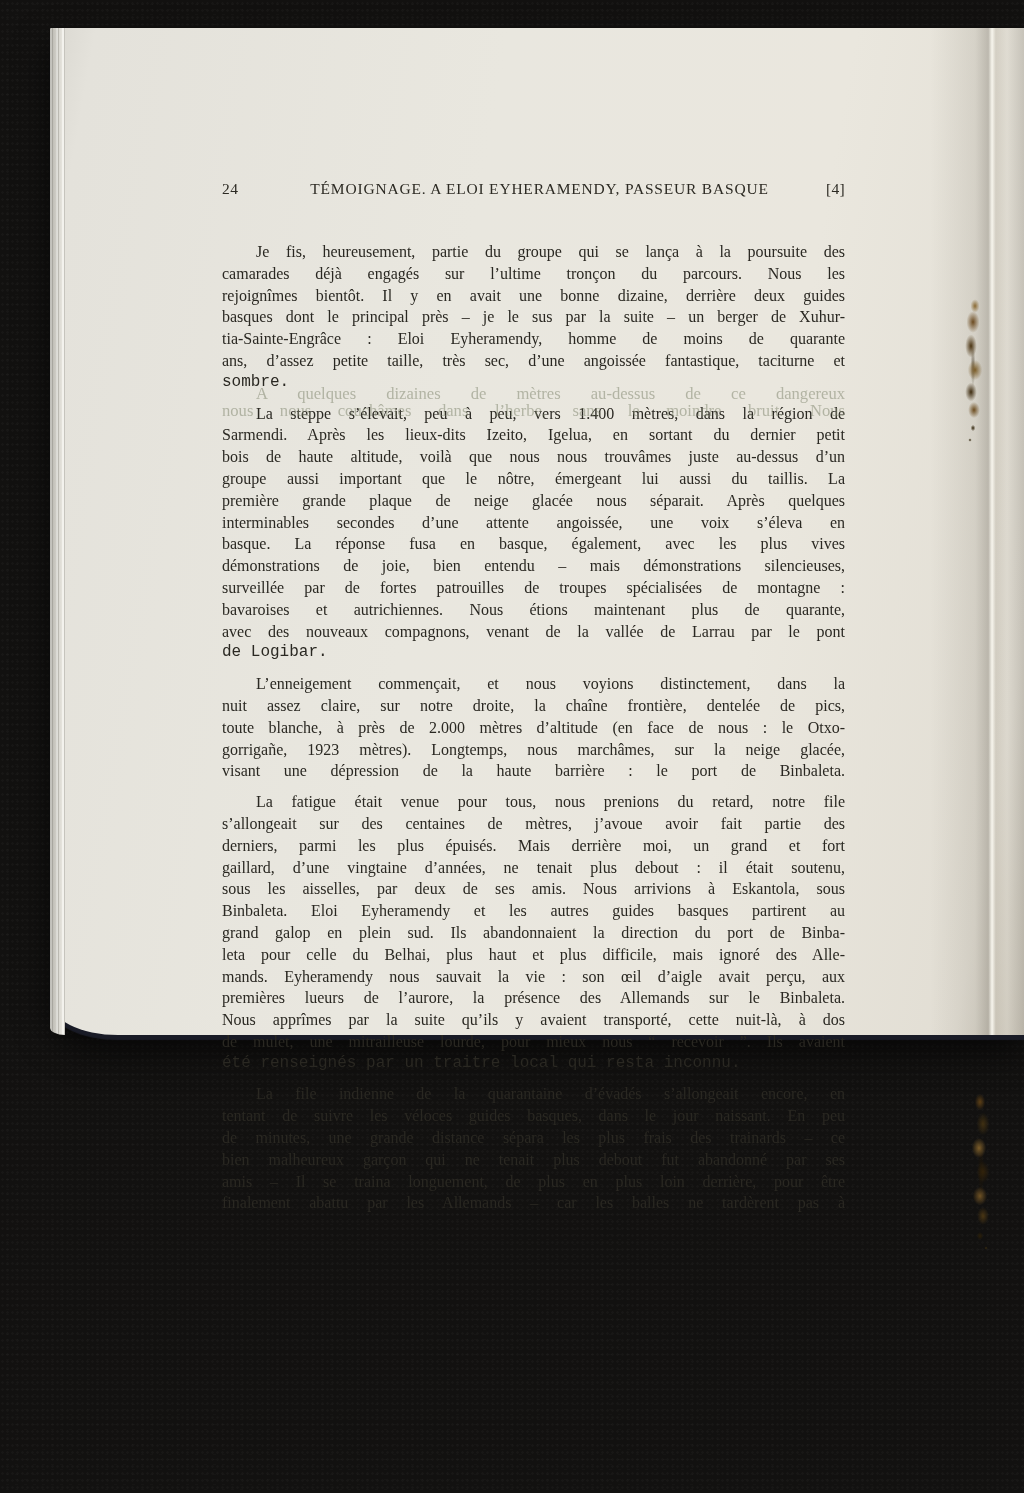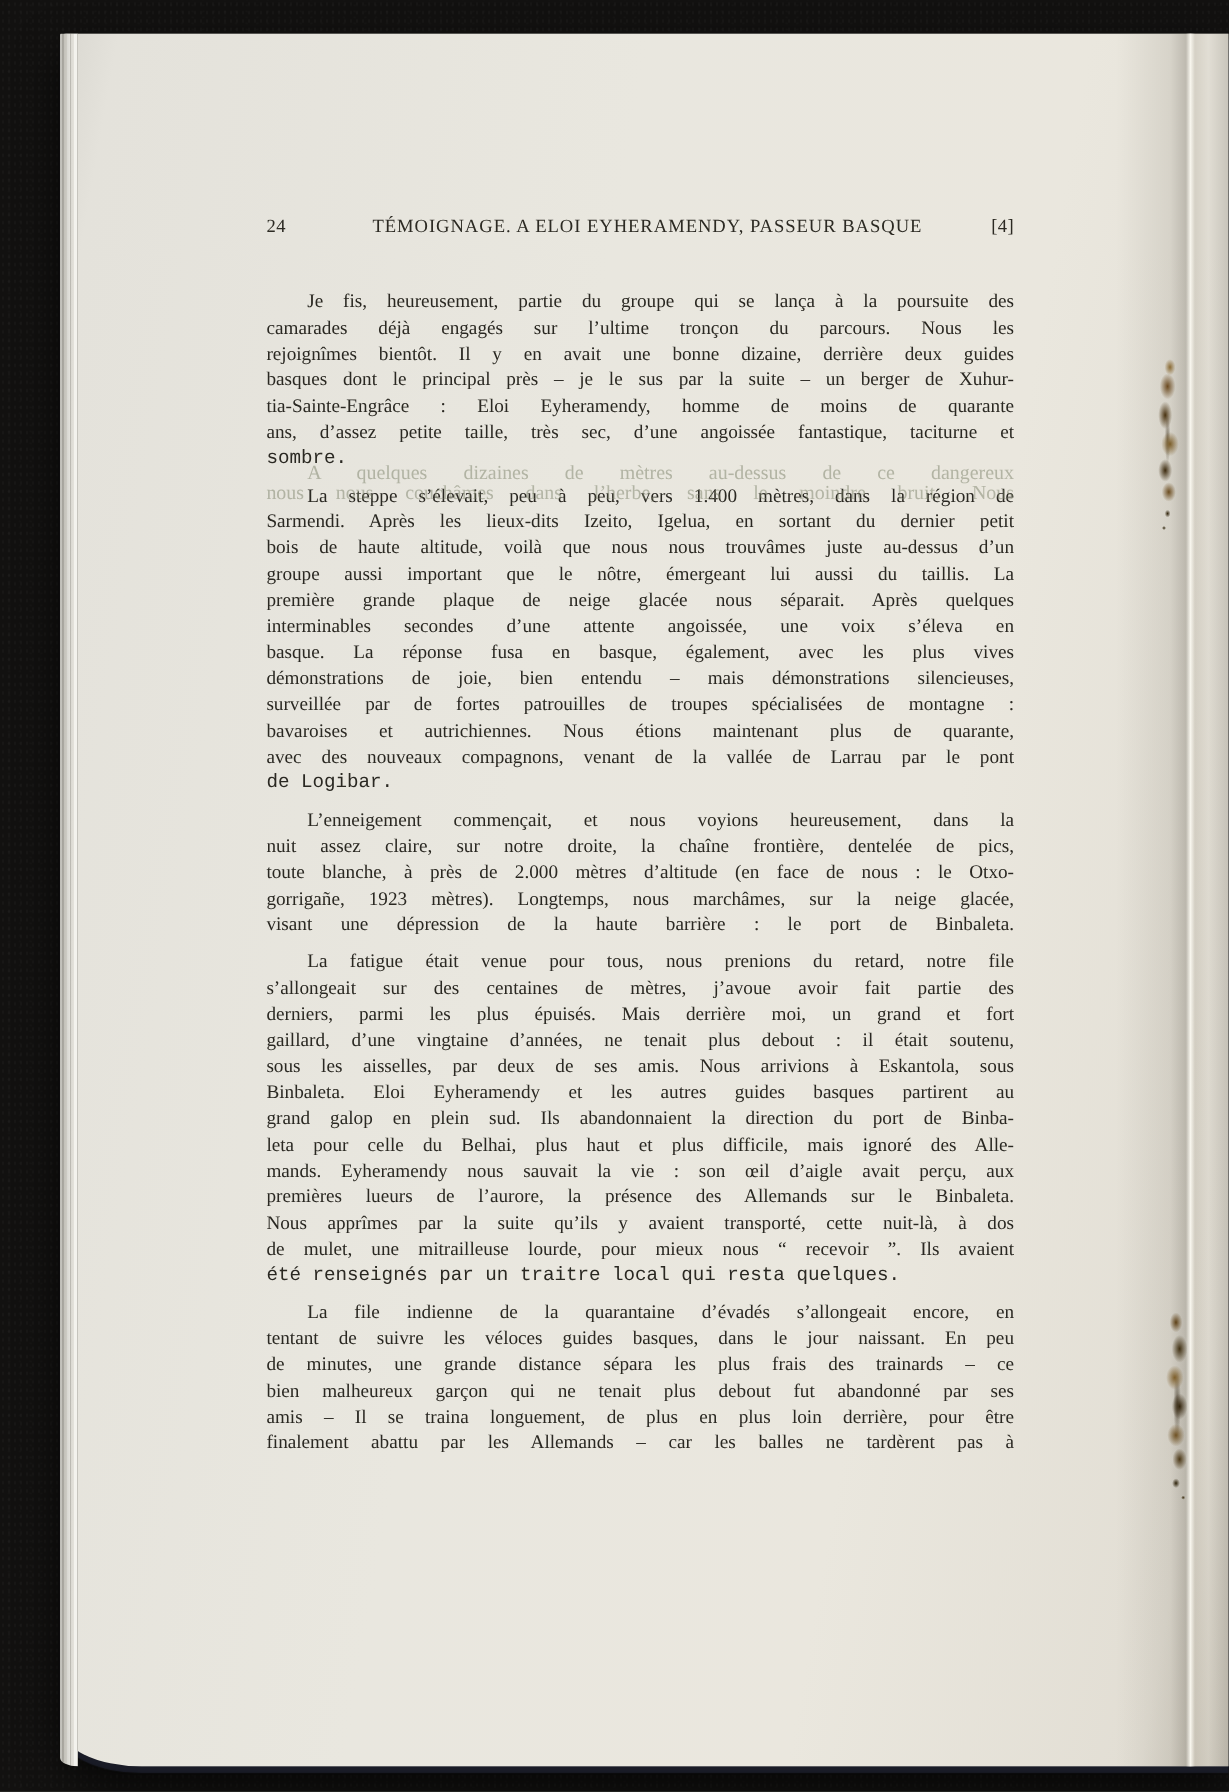--- a/index.html
+++ b/index.html
@@ -11,21 +11,21 @@
   .scan::before{ 
     content:'';position:absolute;inset:0;
     background-image:
       radial-gradient(rgba(255,255,255,.055) 1px, transparent 1.3px),
       radial-gradient(rgba(255,255,255,.035) 1px, transparent 1.4px);
     background-size:5px 7px,9px 5px;
     background-position:0 0,3px 2px;
     opacity:.5;
   }
   .page{
-    position:absolute;left:50px;top:28px;width:974px;height:1444px;
+    position:absolute;left:50px;top:28px;width:974px;height:1007px;
     background:
       linear-gradient(100deg,#d9d7d0 0%,#e4e2db 4%,#e9e7df 40%,#eae7de 70%,#e2ded4 94%,#d3cec2 100%),
       #e7e5dd;
     background-blend-mode:normal;
     border-radius:5px 0 0 68px / 5px 0 0 34px;
     box-shadow:0 5px 1px rgba(28,31,44,.85), 0 16px 34px rgba(0,0,0,.65);
   }
   .edge-left{
     position:absolute;left:0;top:0;bottom:0;width:15px;
     border-radius:5px 0 0 68px / 5px 0 0 34px;
@@ -135,40 +135,40 @@
             <div class="line">première grande plaque de neige glacée nous séparait. Après quelques</div>
             <div class="line">interminables secondes d’une attente angoissée, une voix s’éleva en</div>
             <div class="line">basque. La réponse fusa en basque, également, avec les plus vives</div>
             <div class="line">démonstrations de joie, bien entendu – mais démonstrations silencieuses,</div>
             <div class="line">surveillée par de fortes patrouilles de troupes spécialisées de montagne :</div>
             <div class="line">bavaroises et autrichiennes. Nous étions maintenant plus de quarante,</div>
             <div class="line">avec des nouveaux compagnons, venant de la vallée de Larrau par le pont</div>
             <div class="line end">de Logibar.</div>
           </div>
           <div class="para">
-            <div class="line first">L’enneigement commençait, et nous voyions heureusement, dans la</div>
+            <div class="line first">L’enneigement commençait, et nous voyions distinctement, dans la</div>
             <div class="line">nuit assez claire, sur notre droite, la chaîne frontière, dentelée de pics,</div>
             <div class="line">toute blanche, à près de 2.000 mètres d’altitude (en face de nous : le Otxo-</div>
             <div class="line">gorrigañe, 1923 mètres). Longtemps, nous marchâmes, sur la neige glacée,</div>
             <div class="line">visant une dépression de la haute barrière : le port de Binbaleta.</div>
           </div>
           <div class="para">
             <div class="line first">La fatigue était venue pour tous, nous prenions du retard, notre file</div>
             <div class="line">s’allongeait sur des centaines de mètres, j’avoue avoir fait partie des</div>
             <div class="line">derniers, parmi les plus épuisés. Mais derrière moi, un grand et fort</div>
             <div class="line">gaillard, d’une vingtaine d’années, ne tenait plus debout : il était soutenu,</div>
             <div class="line">sous les aisselles, par deux de ses amis. Nous arrivions à Eskantola, sous</div>
             <div class="line">Binbaleta. Eloi Eyheramendy et les autres guides basques partirent au</div>
             <div class="line">grand galop en plein sud. Ils abandonnaient la direction du port de Binba-</div>
             <div class="line">leta pour celle du Belhai, plus haut et plus difficile, mais ignoré des Alle-</div>
             <div class="line">mands. Eyheramendy nous sauvait la vie : son œil d’aigle avait perçu, aux</div>
             <div class="line">premières lueurs de l’aurore, la présence des Allemands sur le Binbaleta.</div>
             <div class="line">Nous apprîmes par la suite qu’ils y avaient transporté, cette nuit-là, à dos</div>
             <div class="line">de mulet, une mitrailleuse lourde, pour mieux nous “ recevoir ”. Ils avaient</div>
-            <div class="line end">été renseignés par un traitre local qui resta quelques.</div>
+            <div class="line end">été renseignés par un traitre local qui resta inconnu.</div>
           </div>
           <div class="para">
             <div class="line first">La file indienne de la quarantaine d’évadés s’allongeait encore, en</div>
             <div class="line">tentant de suivre les véloces guides basques, dans le jour naissant. En peu</div>
             <div class="line">de minutes, une grande distance sépara les plus frais des trainards – ce</div>
             <div class="line">bien malheureux garçon qui ne tenait plus debout fut abandonné par ses</div>
             <div class="line">amis – Il se traina longuement, de plus en plus loin derrière, pour être</div>
             <div class="line">finalement abattu par les Allemands – car les balles ne tardèrent pas à</div>
           </div>
         </div>

